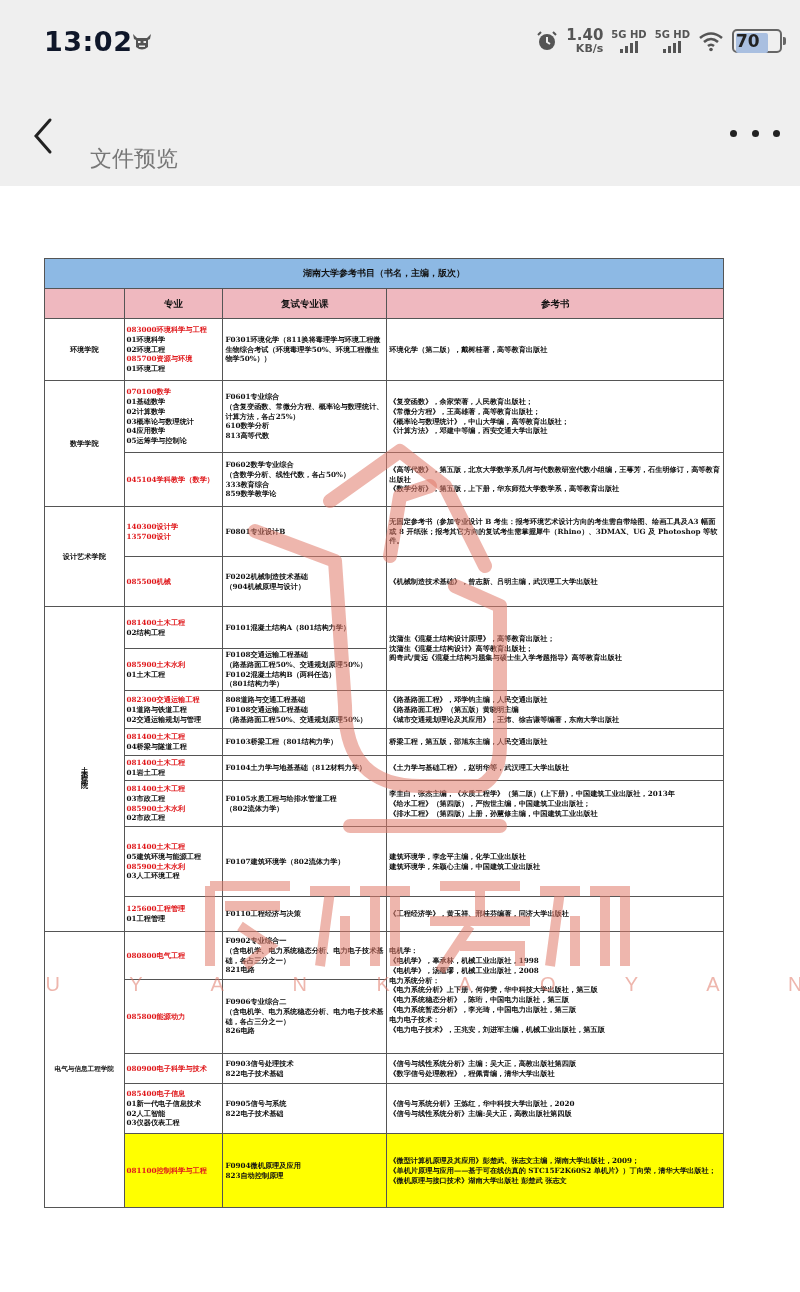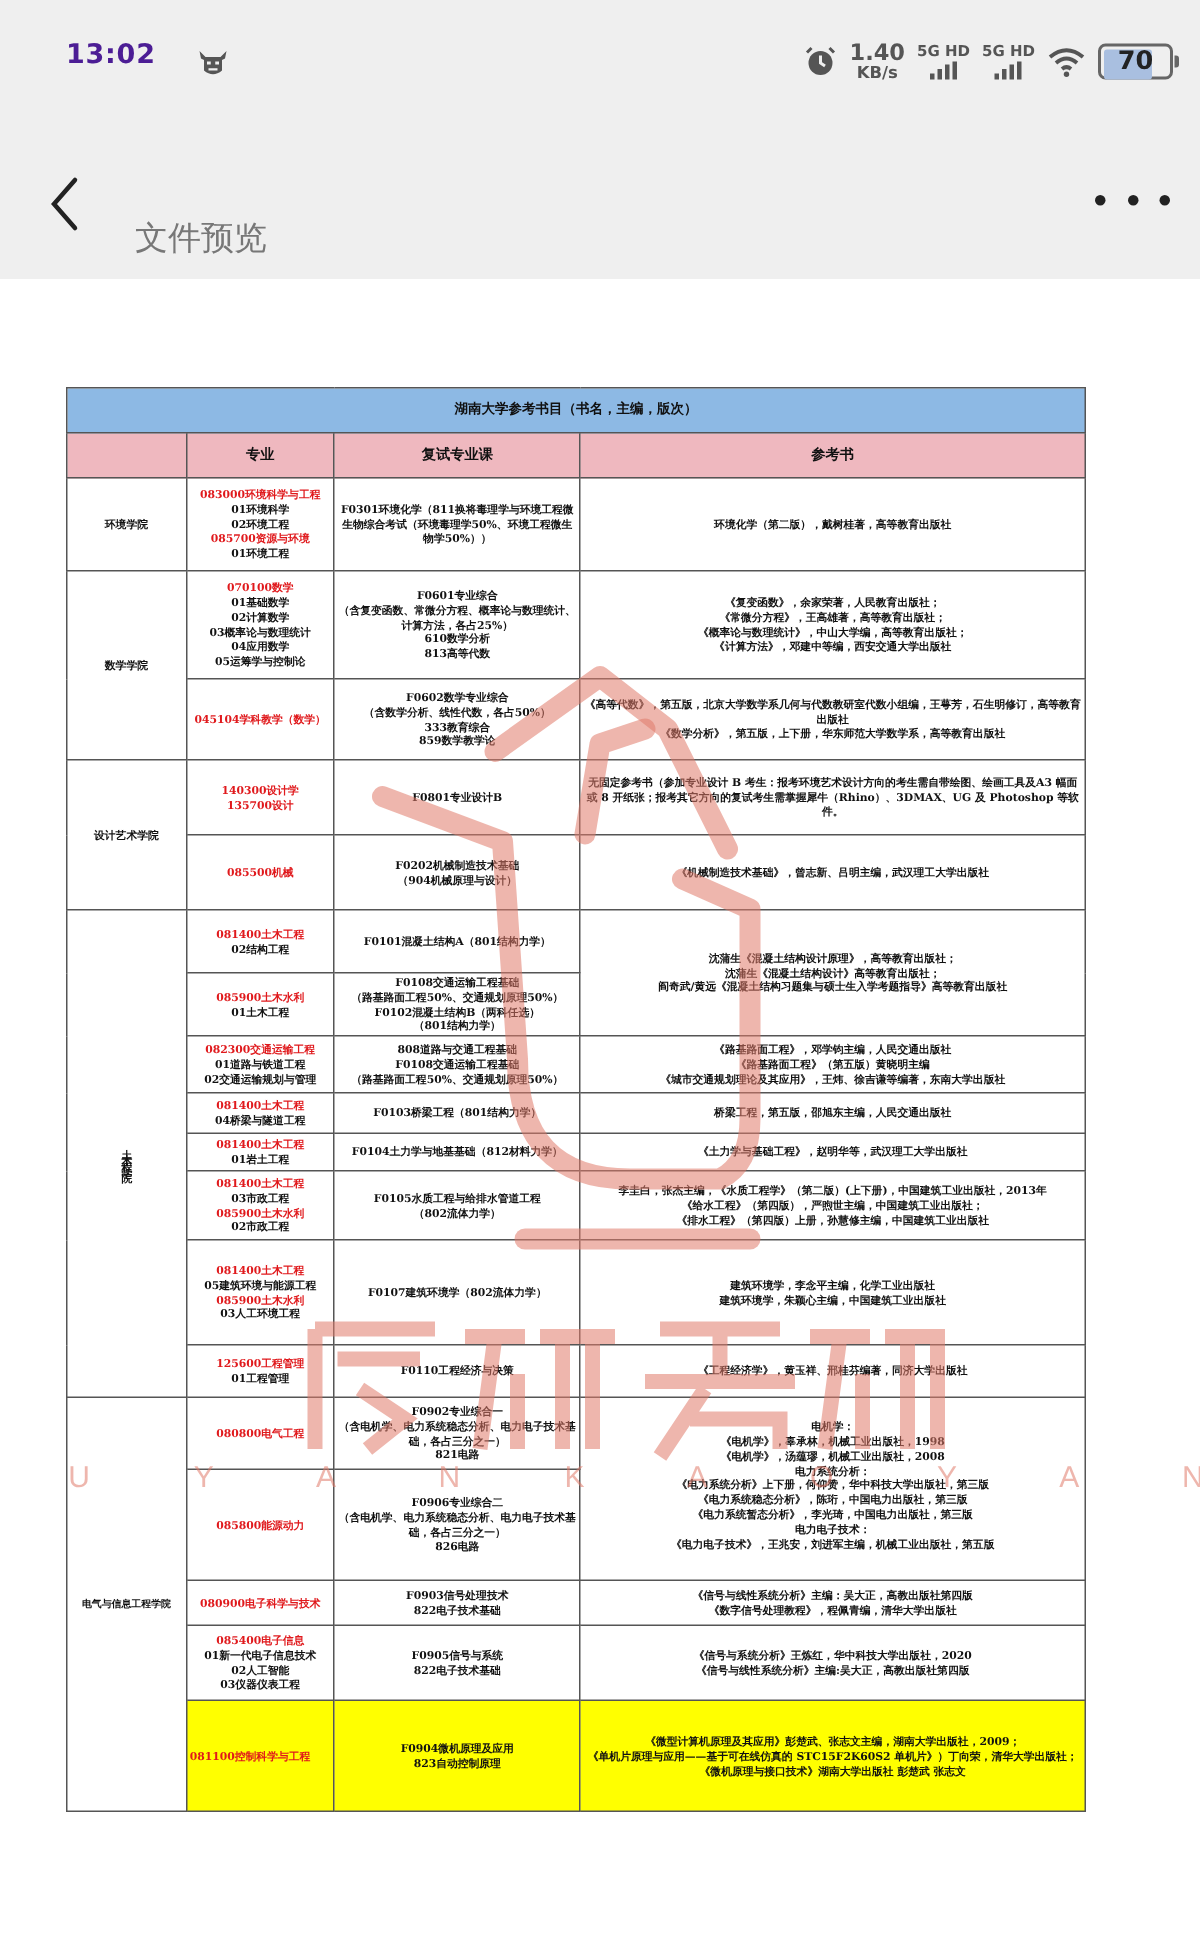--- a/index.html
+++ b/index.html
@@ -1,34 +1,34 @@
 <!DOCTYPE html>
 <html><head>
 <meta charset="utf-8">
 <style>
   * { box-sizing: border-box; margin: 0; padding: 0; }
   html, body { width: 800px; height: 1292px; overflow: hidden; background: #ececec; }
   body { font-family: "DejaVu Sans", "Liberation Sans", sans-serif; position: relative; }
 
   .status-bar { position: absolute; left: 0; top: 0; width: 800px; height: 90px; background: #efefef; }
-  .status-time { position: absolute; left: 44px; top: 26px; font-size: 18px; font-weight: bold; color: #4c1d95; letter-spacing: 0.5px; }
+  .status-time { position: absolute; left: 44px; top: 26px; font-size: 27px; font-weight: bold; color: #0f172a; letter-spacing: 0.5px; }
   .status-mascot { position: absolute; left: 130px; top: 30px; width: 24px; height: 24px; }
   .status-right { position: absolute; right: 18px; top: 28px; display: flex; align-items: center; gap: 8px; color: #555; }
   .alarm-icon { width: 22px; height: 22px; }
-  .net-speed { display: flex; flex-direction: column; align-items: center; line-height: 11px; font-weight: bold; }
+  .net-speed { display: flex; flex-direction: column; align-items: flex-end; line-height: 11px; font-weight: bold; }
   .net-speed .v { font-size: 15px; line-height: 15px; }
   .net-speed .u { font-size: 11px; }
   .signal { display: flex; flex-direction: column; align-items: center; }
   .signal .lbl { font-size: 10px; font-weight: bold; line-height: 11px; }
   .signal .bars { display: flex; align-items: flex-end; gap: 2px; height: 12px; margin-top: 1px; }
   .signal .bars span { width: 3px; background: #555; display: block; }
   .wifi-icon { width: 26px; height: 22px; }
   .battery { position: relative; width: 50px; height: 24px; border: 2px solid #666; border-radius: 5px; display: flex; align-items: center; padding: 2px; }
   .battery-fill { height: 100%; background: #a9bfe0; border-radius: 2px; width: 70%; position: absolute; left: 2px; top: 2px; bottom: 2px; }
-  .battery-text { position: relative; z-index: 1; width: 100%; text-align: center; font-size: 17px; font-weight: bold; color: #222; }
+  .battery-text { position: relative; z-index: 1; width: 100%; font-size: 17px; font-weight: bold; color: #222; }
   .battery-tip { position: absolute; right: -6px; top: 6px; width: 3px; height: 8px; background: #666; border-radius: 0 2px 2px 0; }
 
   .app-header { position: absolute; left: 0; top: 90px; width: 800px; height: 96px; background: #efefef; }
   .back-btn { position: absolute; left: 28px; top: 22px; width: 32px; height: 48px; }
   .doc-title { position: absolute; left: 90px; top: 2px; font-size: 36px; color: #1a1a1a; white-space: nowrap; letter-spacing: 0.5px; }
   .doc-subtitle { position: absolute; left: 90px; top: 54px; font-size: 22px; color: #777; }
   .more-btn { position: absolute; right: 20px; top: 28px; width: 50px; height: 30px; display: flex; align-items: center; justify-content: space-between; }
   .more-btn span { width: 7px; height: 7px; border-radius: 50%; background: #222; display: block; }
 
   .viewer { position: absolute; left: 0; top: 186px; width: 800px; height: 1166px; background: #ececec; }
@@ -36,21 +36,21 @@
 
   table.ref { position: absolute; left: 44px; top: 72px; width: 680px; border-collapse: collapse; font-family: "DejaVu Serif", "Liberation Serif", serif; font-size: 7.2px; line-height: 9.8px; color: #111; }
   table.ref td { border: 1px solid #555; vertical-align: middle; padding: 1px 2px; }
   .title-row td { background: #8db9e4; text-align: center; font-weight: bold; font-size: 9px; height: 30px; }
   .head-row td { background: #efb8bf; text-align: center; font-weight: bold; font-size: 9.5px; height: 30px; }
   .col-college { width: 80px; text-align: center; font-weight: bold; margin-left: 46px; }
   .col-major { width: 99px; }
   .col-course { width: 164px; }
   .col-ref { width: 337px; }
   .red { color: #e0191c; }
-  .bold { font-weight: bold; text-align: center; }
+  .bold { font-weight: bold; }
   .yellow td.y { background: #ffff00; }
   .vertical { writing-mode: vertical-rl; text-orientation: upright; letter-spacing: 3px; font-weight: bold; margin: 0 auto; }
   .line { display: block; white-space: nowrap; }
   .wrap { white-space: normal; }
 
   .watermark { position: absolute; left: 0; top: 0; width: 800px; height: 1106px; pointer-events: none; }
 </style>
 </head>
 <body>
 

